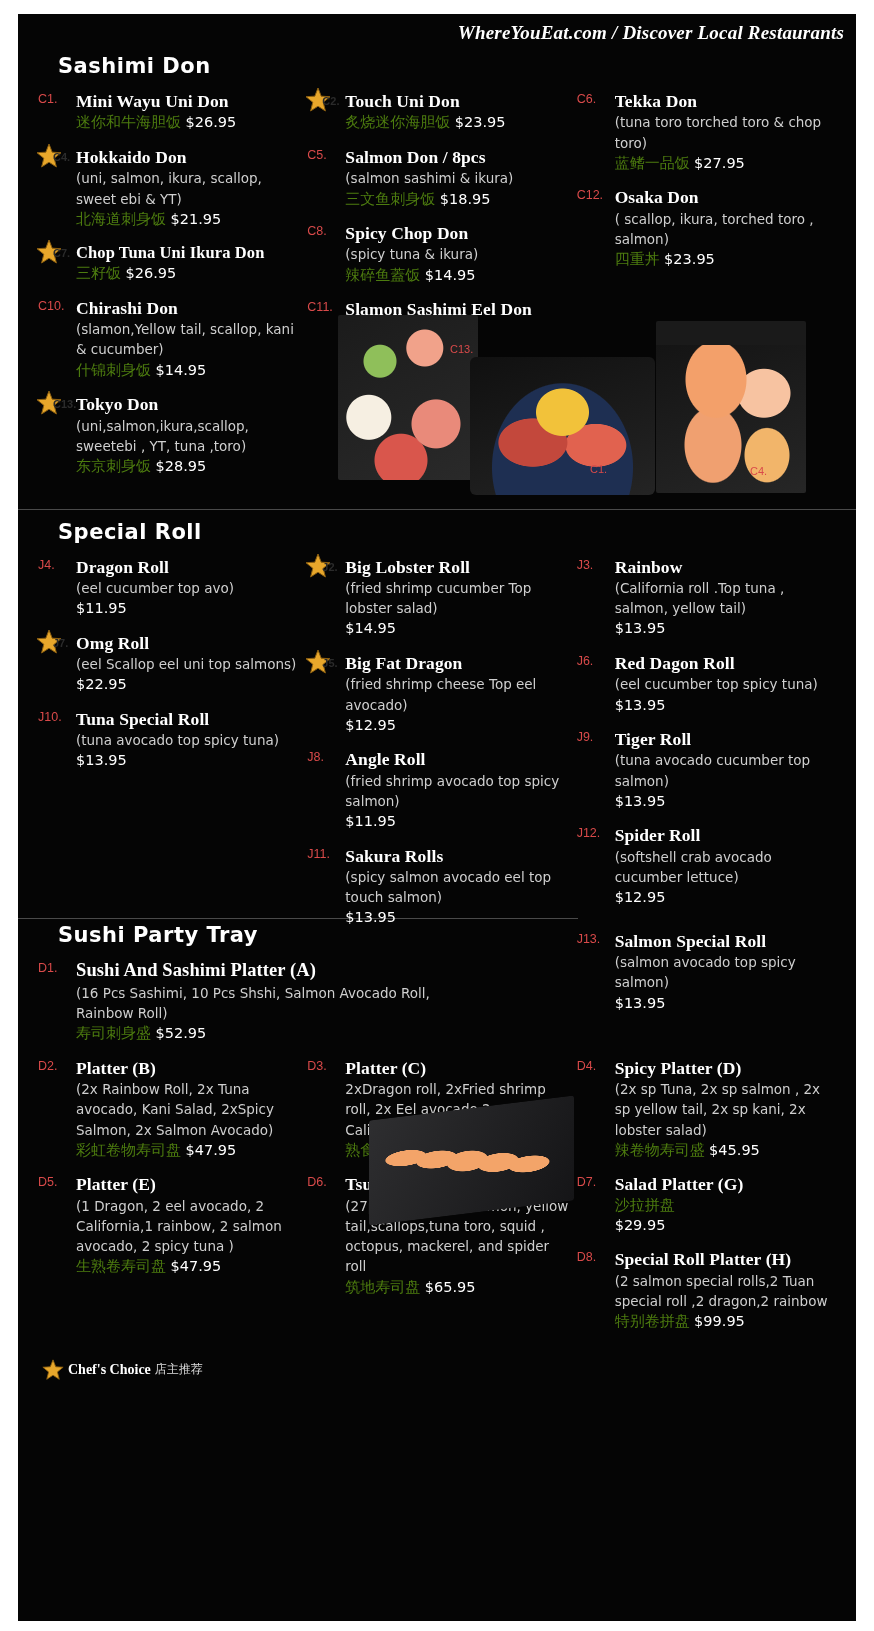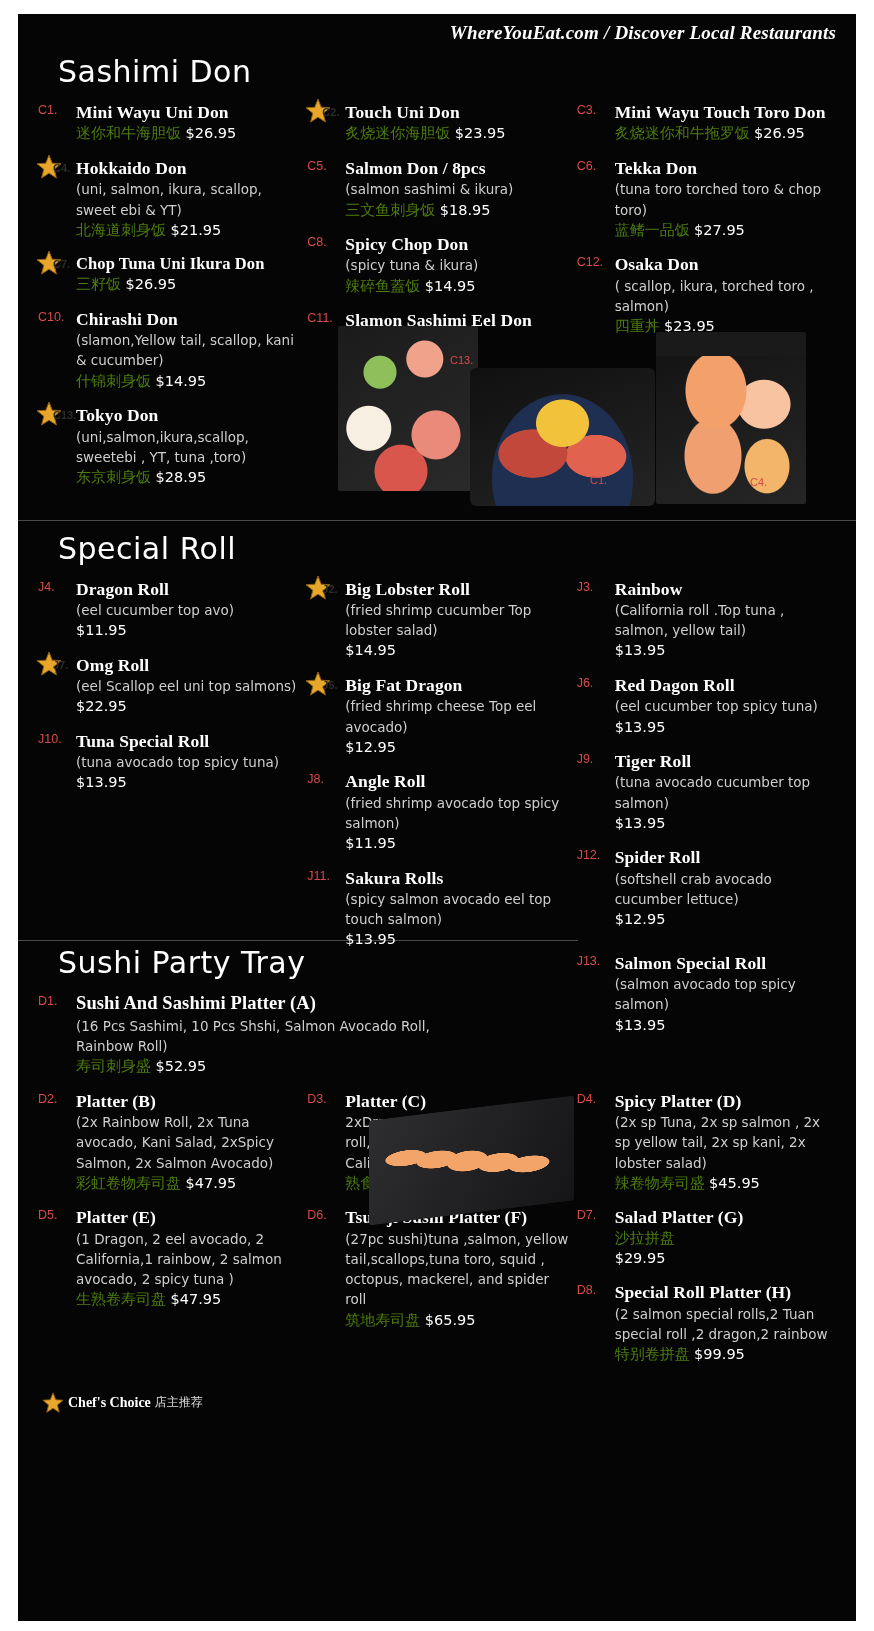--- a/index.html
+++ b/index.html
@@ -20,26 +20,26 @@
     padding: 0 18px 10px 18px;
     overflow: hidden;
   }
   .site-header {
     text-align: right;
     font-family: "Liberation Serif", serif;
     font-weight: bold;
     font-style: italic;
     font-size: 19px;
     color: #ffffff;
-    padding: 22px 20px 4px 0;
+    padding: 22px 12px 4px 0;
     letter-spacing: .2px;
   }
   .section-title {
-    font-size: 30px;
-    font-weight: normal;
+    font-size: 21px;
+    font-weight: bold;
     letter-spacing: .5px;
     color: #ffffff;
     margin: 6px 0 12px 40px;
     font-family: "DejaVu Sans", sans-serif;
   }
   .section-title.small-pad { margin-top: 10px; }
   
   .cols {
     display: flex;
     gap: 0px;
@@ -276,28 +276,20 @@
         <span class="name">Slamon Sashimi Eel Don</span>
         <span class="inline-wrap">
           <span class="cn">三文鳗鱼饭</span>
           <span class="price">$20.95</span>
         </span>
       </div>
     </div>
 
     <div class="col c3">
 
-      <div class="item">
-        <span class="code">C3.</span>
-        <span class="name">Mini Wayu Touch Toro Don</span>
-        <span class="inline-wrap">
-          <span class="cn">炙烧迷你和牛拖罗饭</span>
-          <span class="price">$26.95</span>
-        </span>
-      </div>
 
       <div class="item">
         <span class="code">C6.</span>
         <span class="name">Tekka Don</span>
         <span class="desc">(tuna toro torched toro &amp; chop toro)</span>
         <span class="inline-wrap">
           <span class="cn">蓝鳍一品饭</span>
           <span class="price">$27.95</span>
         </span>
       </div>

